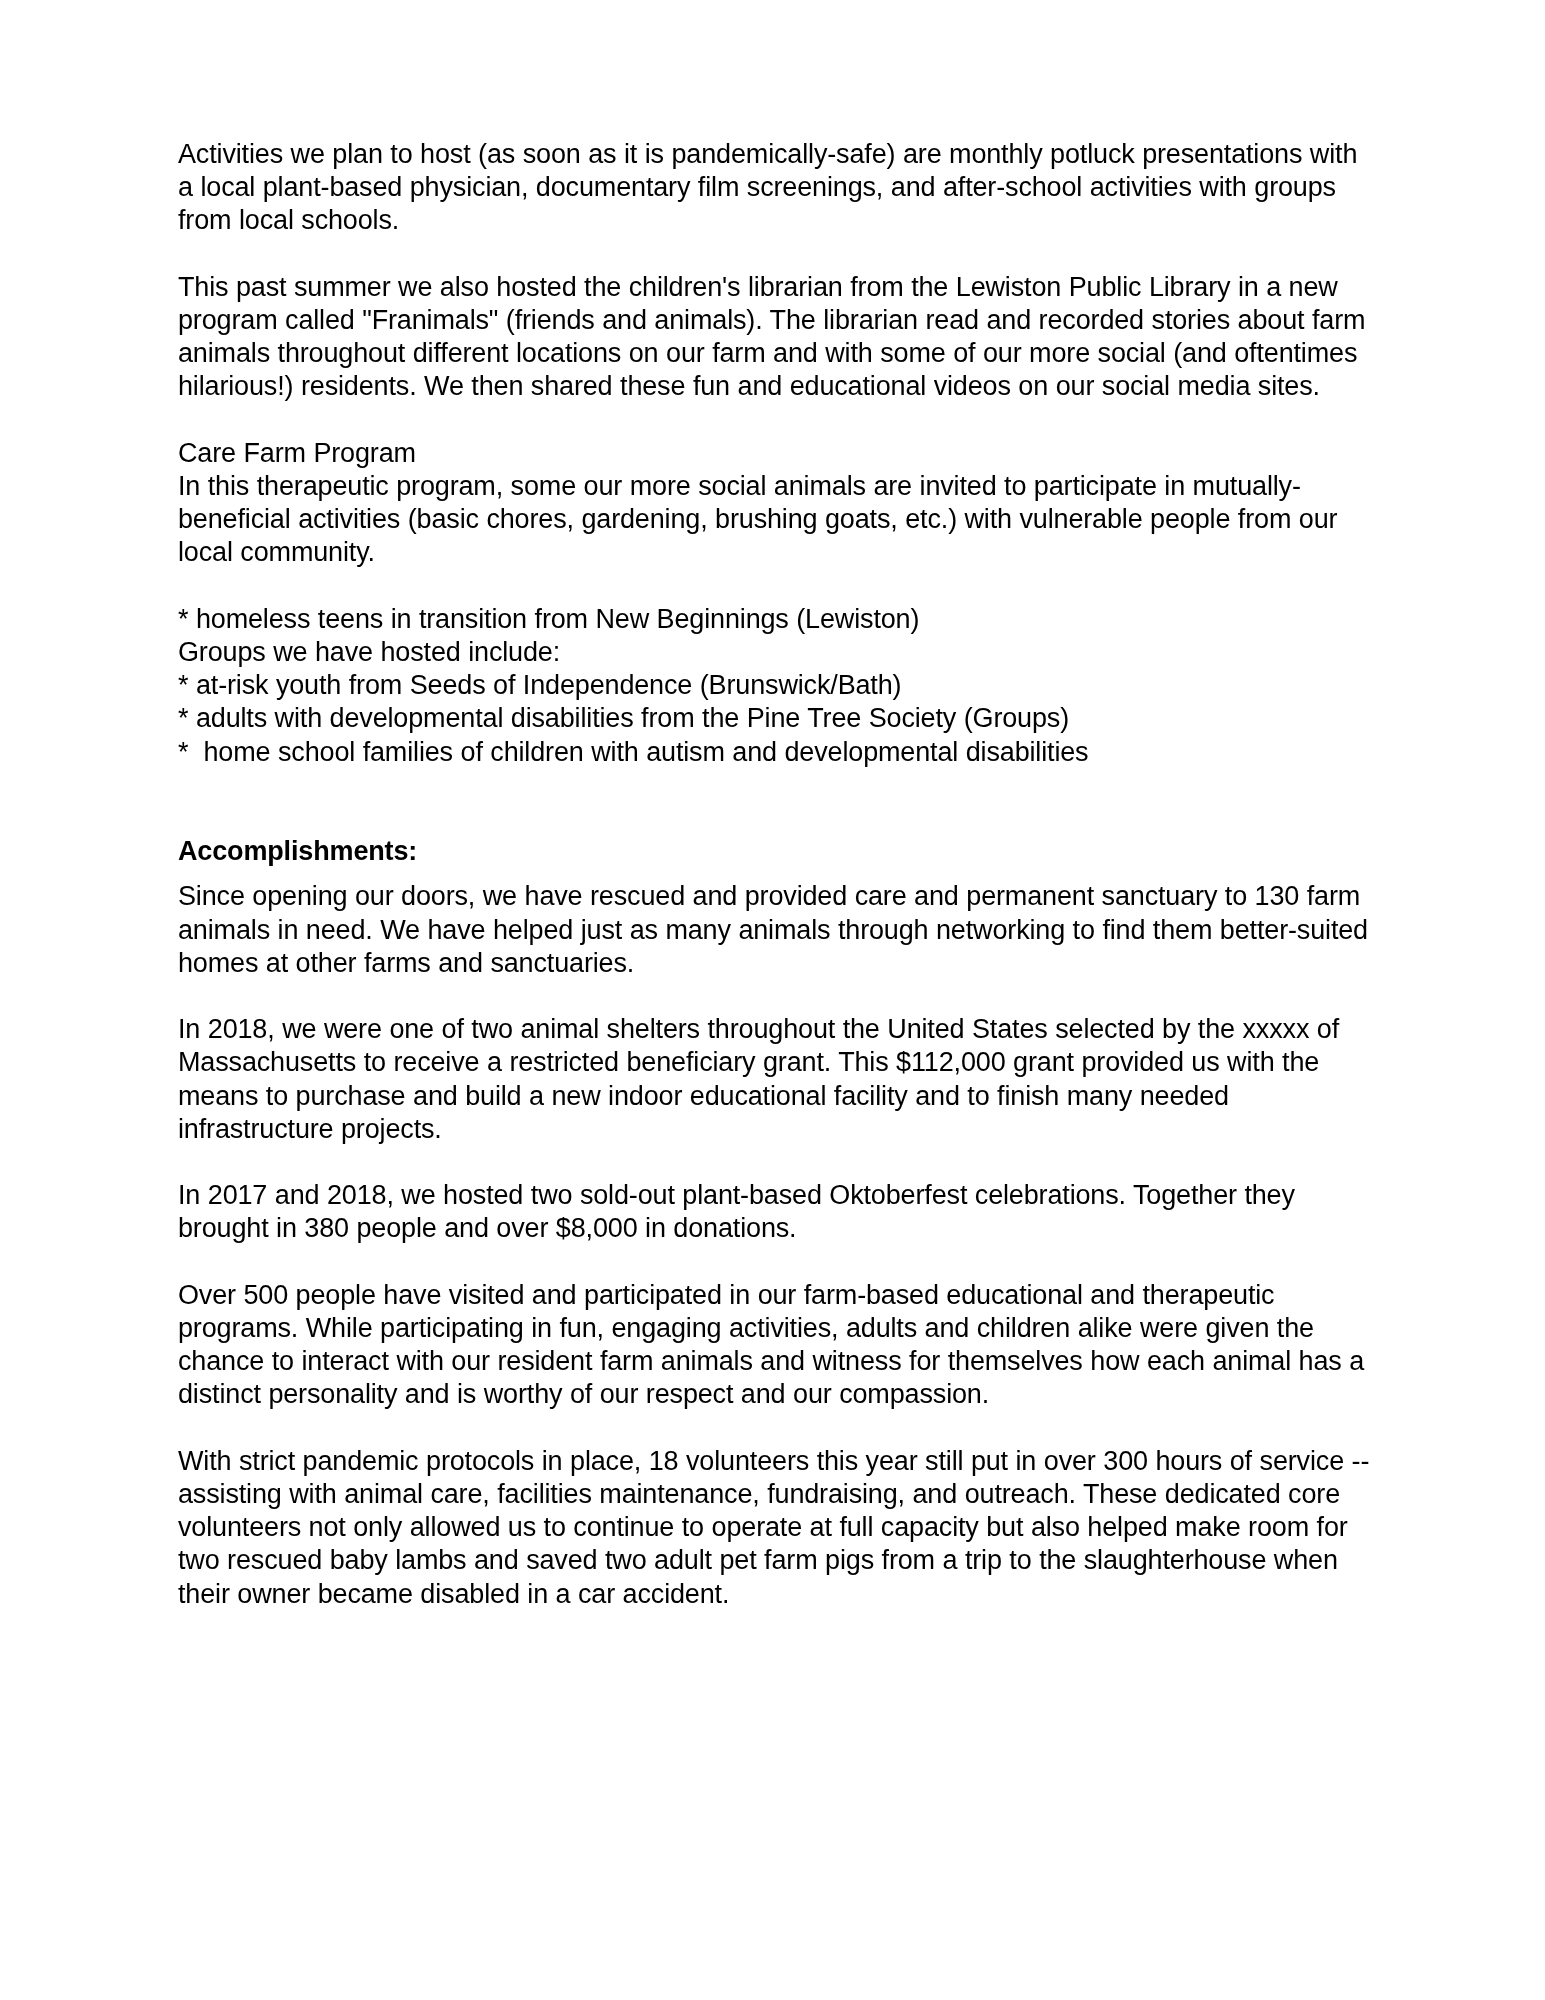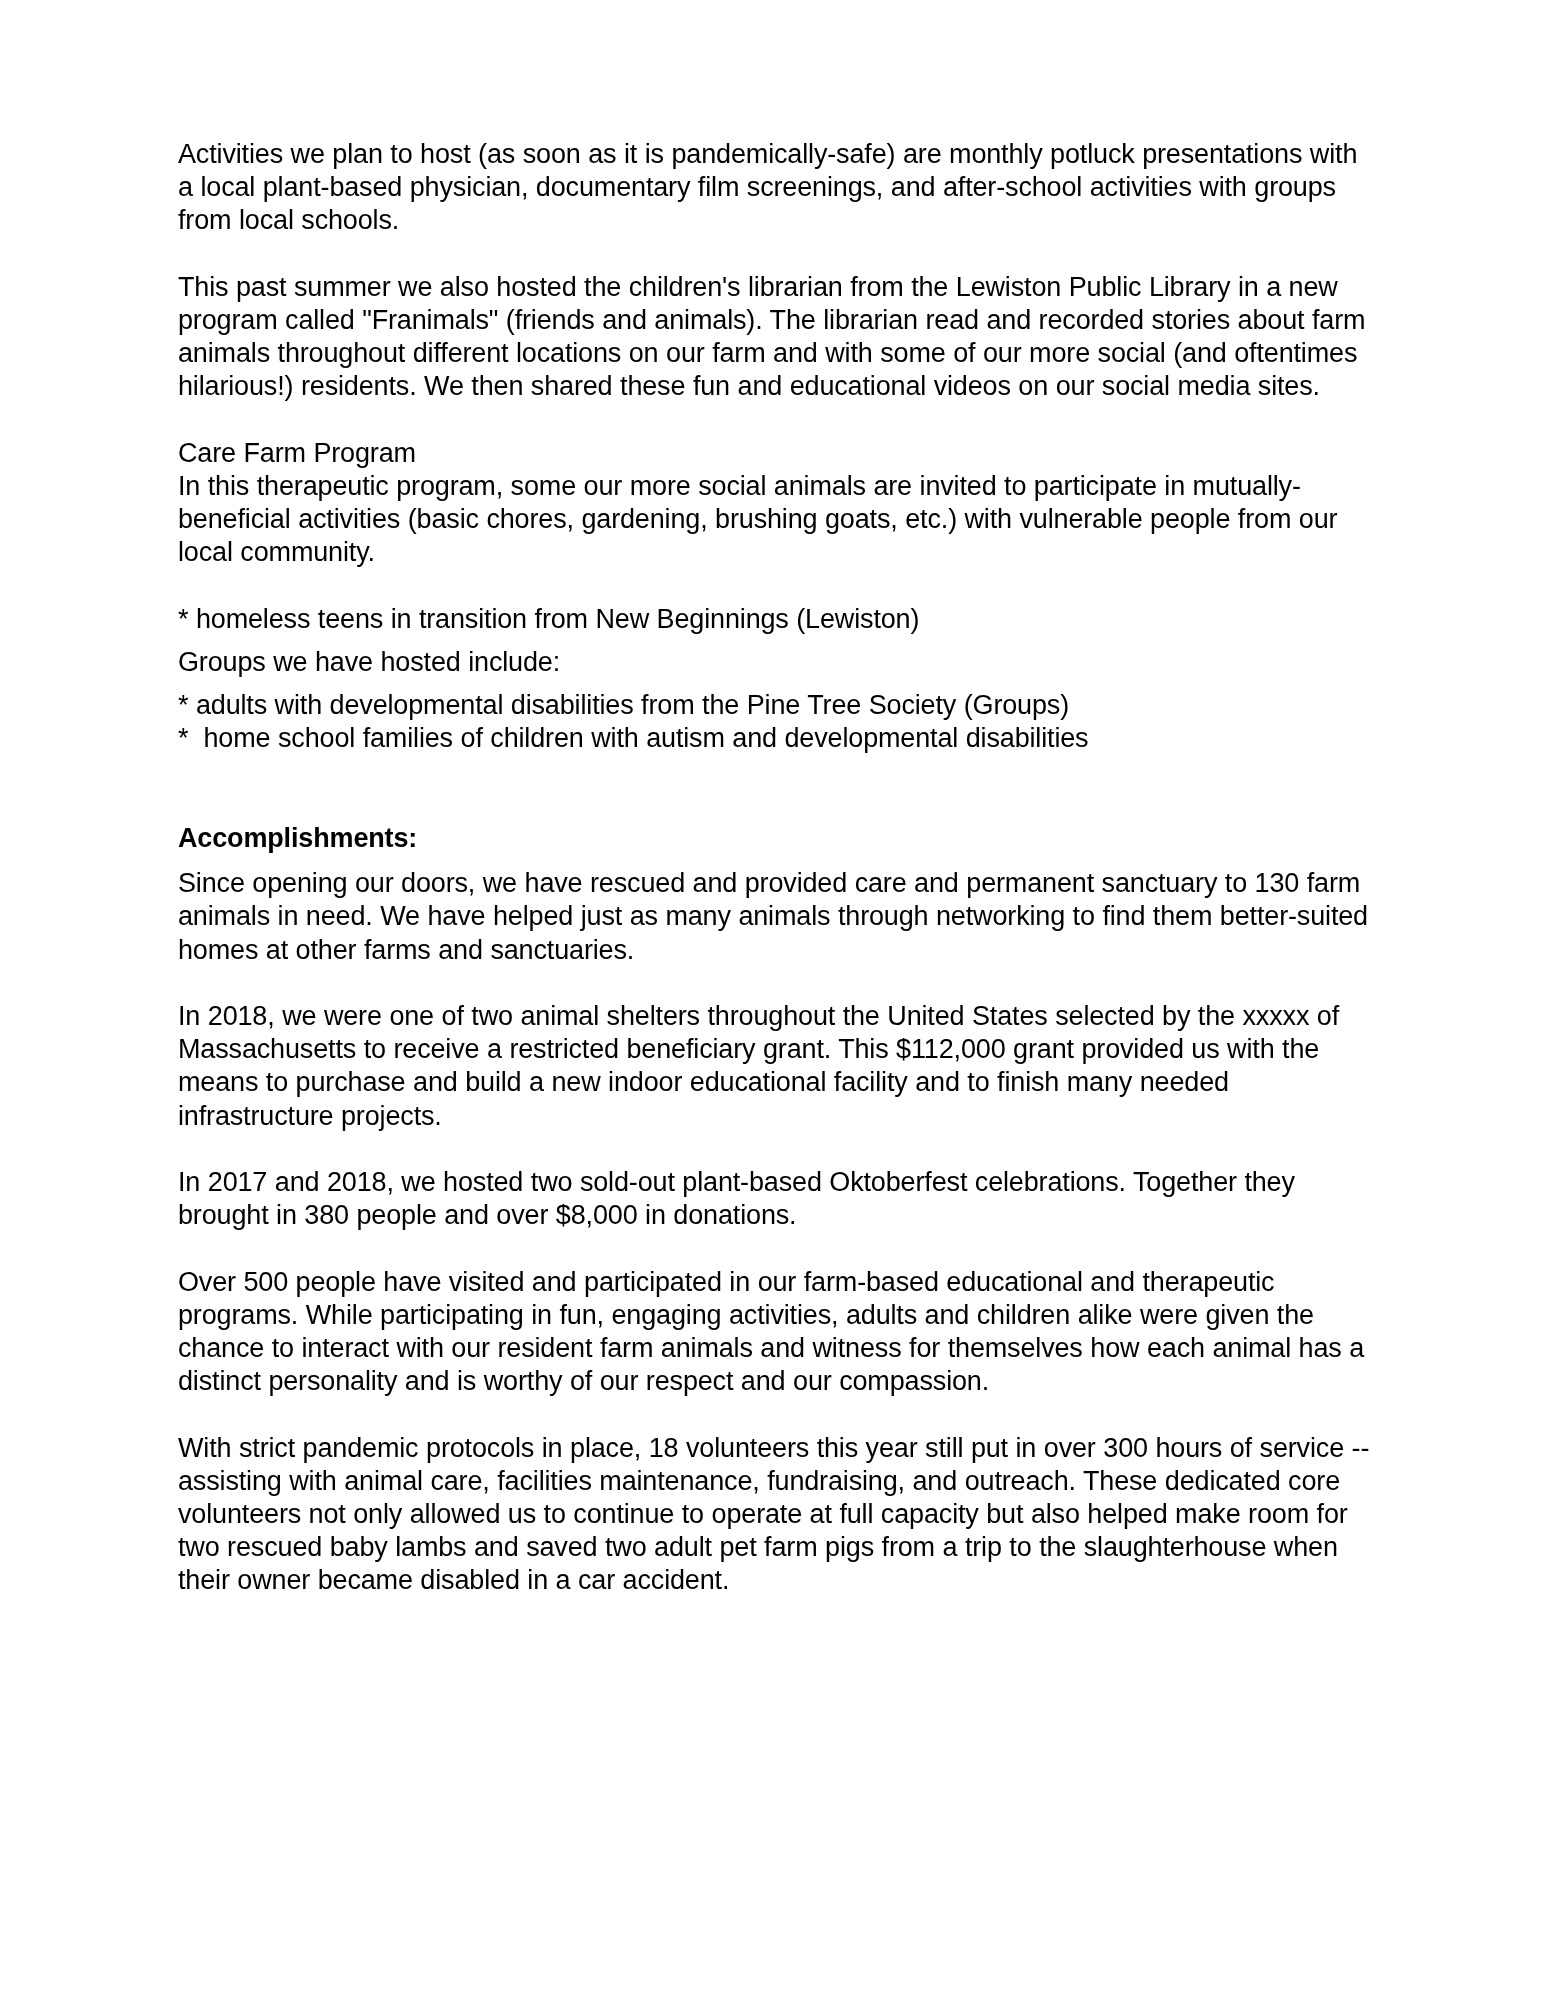--- a/index.html
+++ b/index.html
@@ -32,21 +32,20 @@
     font-size: 27px;
     line-height: 33.2px;
     letter-spacing: -0.15px;
     margin: 0 0 33.2px 0;
     text-align: left;
     white-space: pre-wrap;
     word-spacing: 0.2px;
   }
   .para.tight {
     margin-bottom: 0;
-    margin-top: 10px;
   }
   .para.heading {
     font-weight: bold;
     margin-bottom: 12px;
   }
   .spacer-line {
     height: 33.2px;
   }
 </style>
 </head>
@@ -59,20 +58,21 @@
 
     <p class="para">This past summer we also hosted the children's librarian from the Lewiston Public Library in a new program called "Franimals" (friends and animals). The librarian read and recorded stories about farm animals throughout different locations on our farm and with some of our more social (and oftentimes hilarious!) residents. We then shared these fun and educational videos on our social media sites.</p>
 
     <p class="para tight">Care Farm Program</p>
 
     <p class="para">In this therapeutic program, some our more social animals are invited to participate in mutually-beneficial activities (basic chores, gardening, brushing goats, etc.) with vulnerable people from our local community.</p>
 
     <p class="para tight">* homeless teens in transition from New Beginnings (Lewiston)</p>
 
     <p class="para tight">Groups we have hosted include:</p>
+    <p class="para tight">* at-risk youth from Seeds of Independence (Brunswick/Bath)</p>
     <p class="para tight">* adults with developmental disabilities from the Pine Tree Society (Groups)</p>
     <p class="para">*  home school families of children with autism and developmental disabilities</p>
 
     <div class="spacer-line"></div>
 
     <p class="para heading">Accomplishments:</p>
 
     <p class="para">Since opening our doors, we have rescued and provided care and permanent sanctuary to 130 farm animals in need. We have helped just as many animals through networking to find them better-suited homes at other farms and sanctuaries.</p>
 
     <p class="para">In 2018, we were one of two animal shelters throughout the United States selected by the xxxxx of Massachusetts to receive a restricted beneficiary grant. This $112,000 grant provided us with the means to purchase and build a new indoor educational facility and to finish many needed infrastructure projects.</p>

